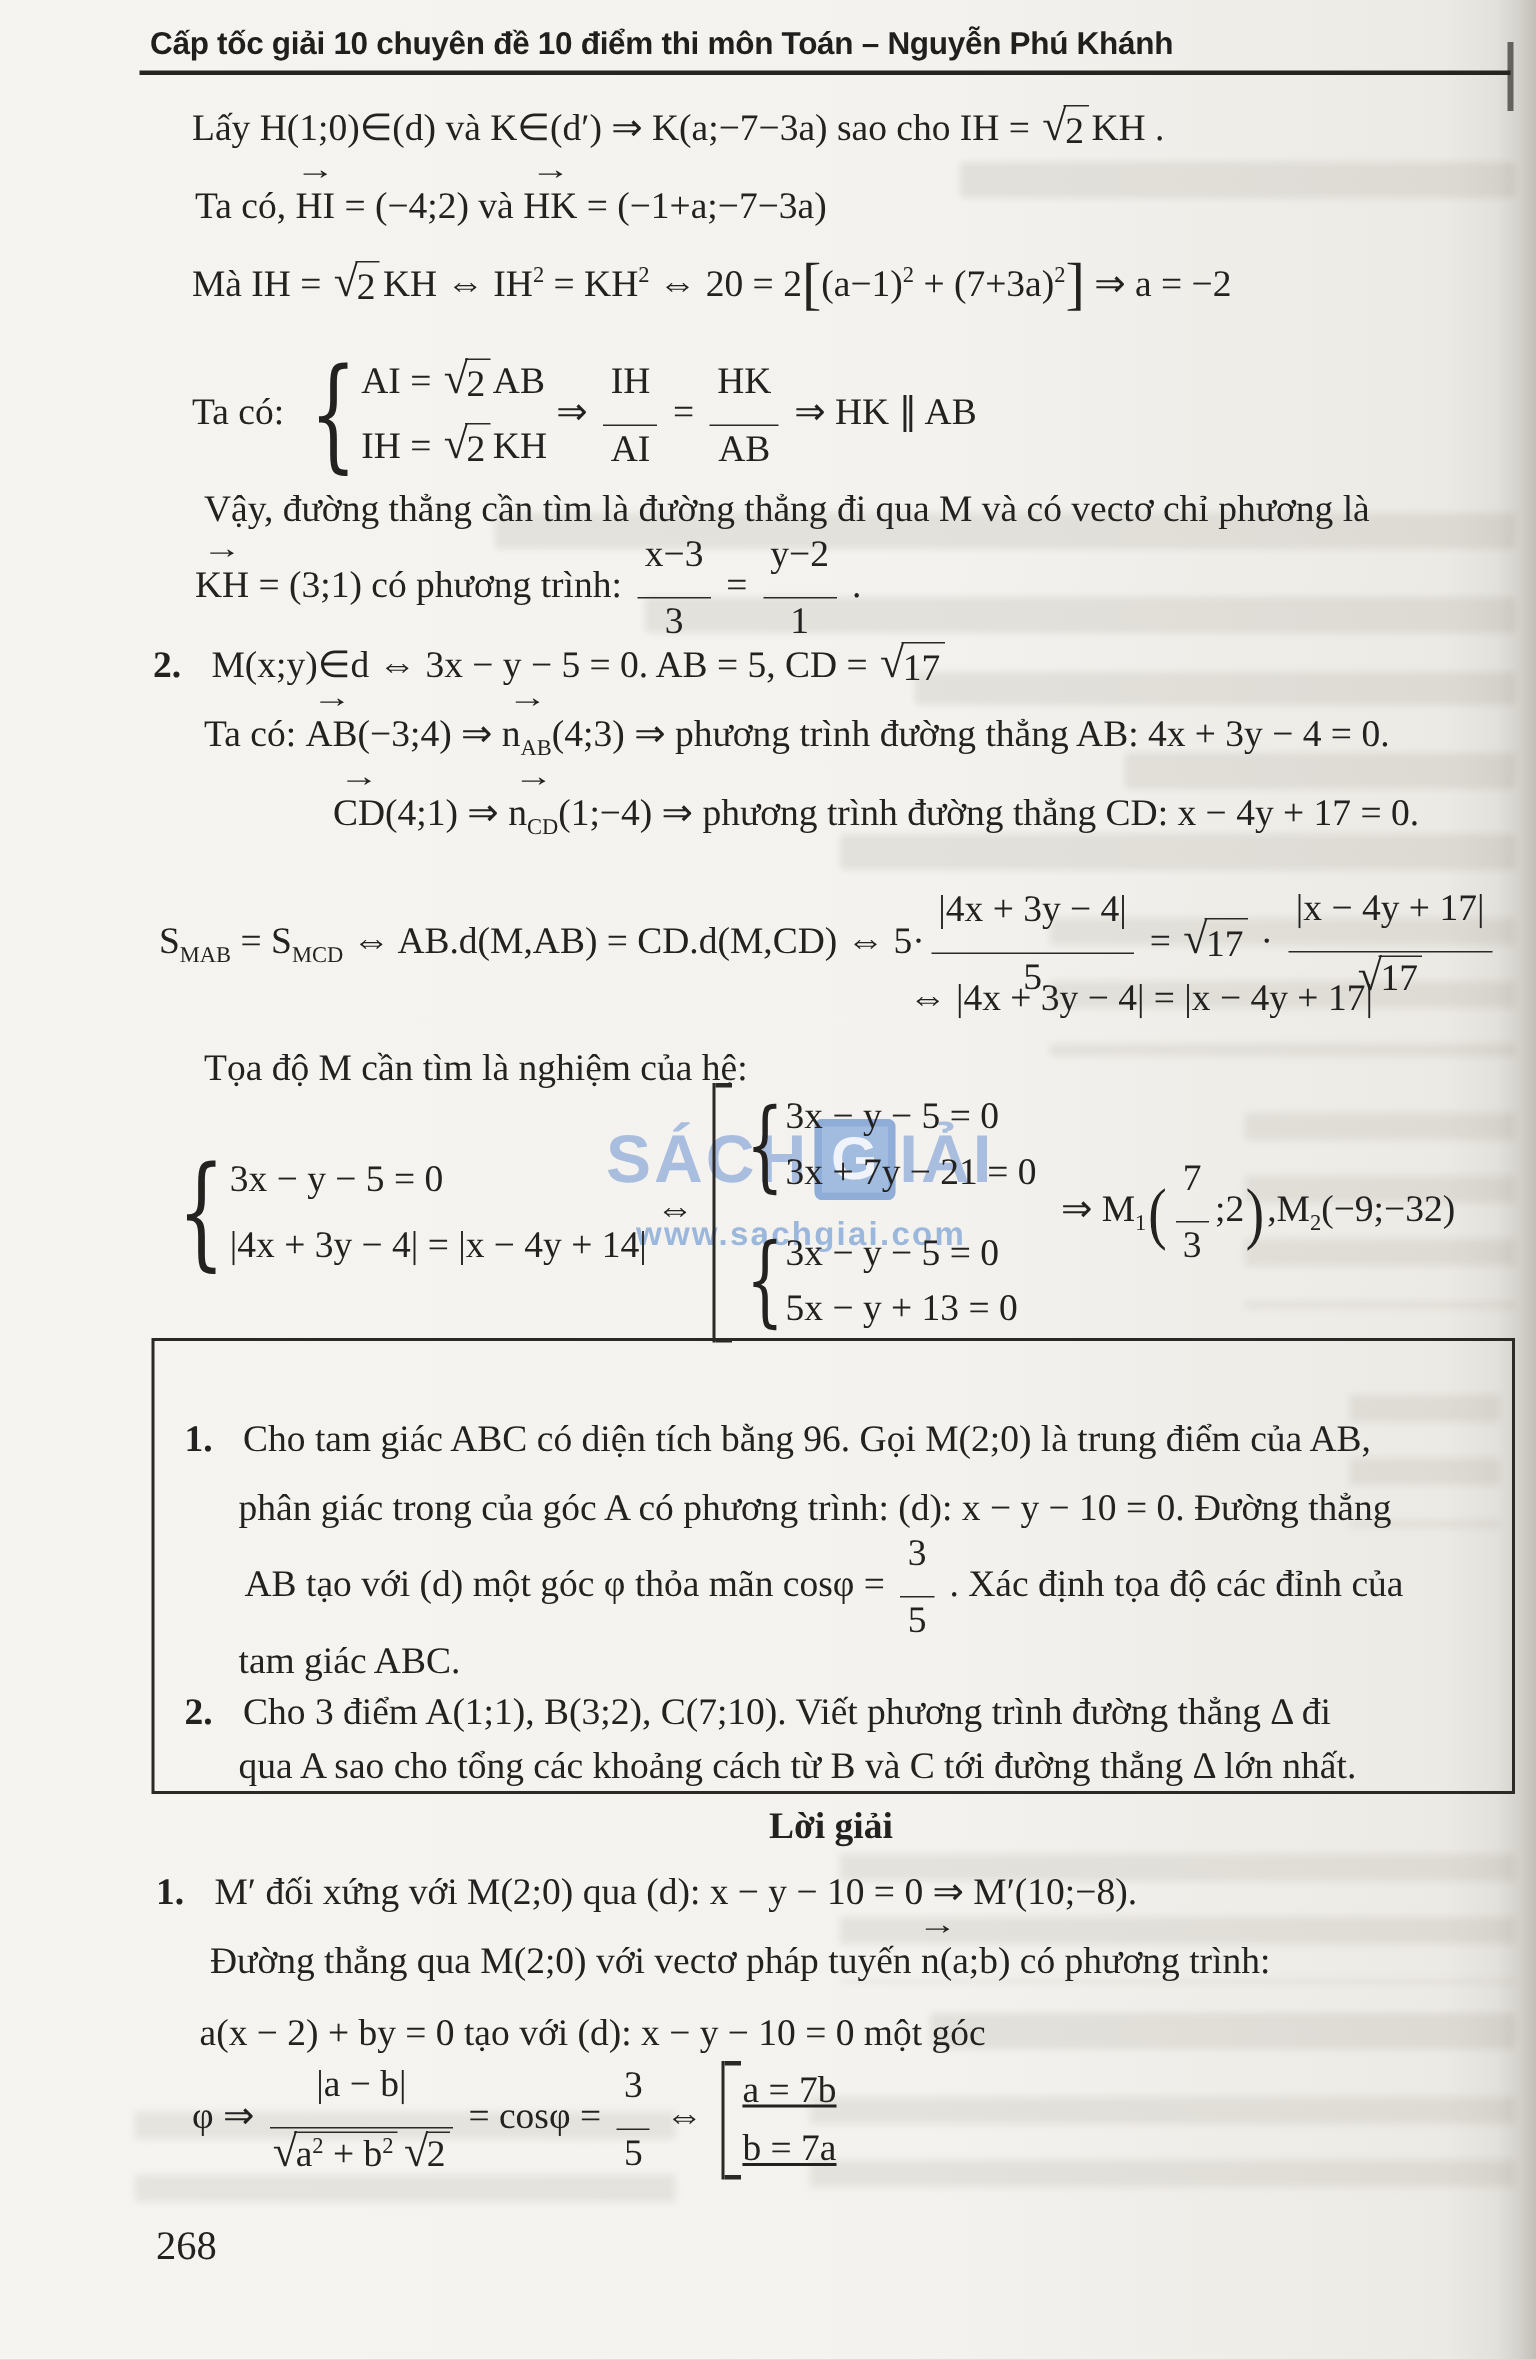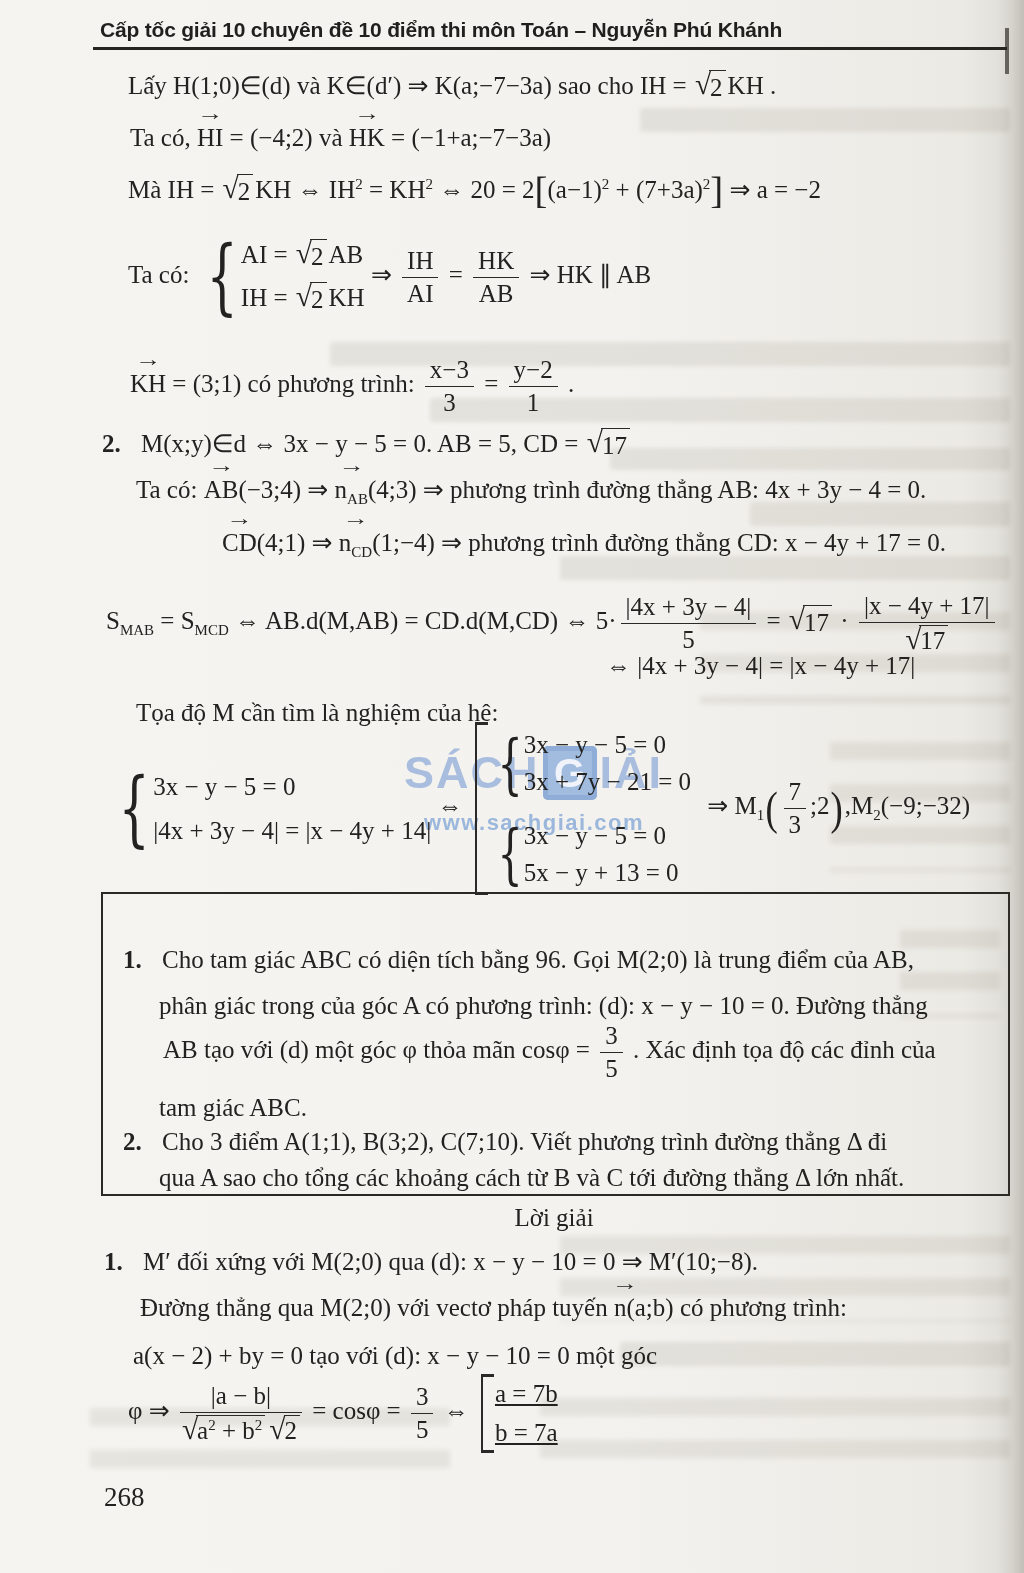--- a/index.html
+++ b/index.html
@@ -16,21 +16,21 @@
   .edge-tick{position:absolute;left:1005px;top:28px;width:4px;height:46px;background:rgba(35,33,30,.65);z-index:2;}
   .edge-shade{position:absolute;right:0;top:0;width:26px;height:100%;z-index:3;pointer-events:none;
        background:linear-gradient(90deg,rgba(0,0,0,0) 0,rgba(90,85,75,.08) 55%,rgba(60,55,48,.17) 100%);}
   b{font-weight:700;}
   .inum{margin-right:14px;}
   sup{font-size:60%;}
   sub{font-size:60%;}
   
   .fr{display:inline-flex;flex-direction:column;text-align:center;vertical-align:middle;
       margin:0 4px;line-height:1.12;}
-  .fr>.n{display:block;padding:0 5px 2px;border-bottom:1.6px solid #2a2927;}
+  .fr>.n{display:block;padding:0 5px 14px;border-bottom:1.6px solid #2a2927;}
   .fr>.d{display:block;padding-top:2px;}
   
   .rt{display:inline-flex;align-items:flex-start;margin:0 2px;vertical-align:baseline;}
   .rt::before{content:"√";font-size:1.18em;line-height:1;margin-right:-2px;}
   .rt>span{border-top:1.6px solid #2a2927;padding:1px 3px 0 1px;}
   
   .vec{position:relative;display:inline-block;}
   .vec::after{content:"→";position:absolute;left:0;right:0;top:-0.92em;font-size:0.78em;
       text-align:center;transform:scaleX(1.35);line-height:1;}
   
@@ -48,21 +48,21 @@
       padding:4px 4px 4px 12px;position:relative;margin:0 6px;row-gap:16px;}
   .sqbr::before,.sqbr::after{content:'';position:absolute;left:0;width:11px;height:2.6px;background:#2a2927;}
   .sqbr::before{top:0}.sqbr::after{bottom:0}
   .sqbr.sm{row-gap:8px;text-decoration:underline;}
   .bk{font-size:1.55em;font-weight:400;vertical-align:-0.12em;}
   .bigp{display:inline-block;vertical-align:middle;font-size:46px;line-height:40px;font-weight:400;transform:scaleX(.8);}
   
   .exbox{position:absolute;left:101px;top:892px;width:905px;height:300px;border:2.4px solid #29282575;
       border-color:#2a2925;z-index:2;background:transparent;}
   .exbox .bln{position:absolute;white-space:nowrap;line-height:1.25;}
-  .lg-head{position:absolute;left:100px;top:1204px;width:908px;text-align:center;font-weight:400;z-index:2;}
+  .lg-head{position:absolute;left:100px;top:1204px;width:908px;text-align:center;font-weight:700;z-index:2;}
   .pnum{position:absolute;left:104px;top:1482px;font-size:27px;z-index:2;}
   
   .wm{position:absolute;left:404px;top:746px;z-index:1;display:flex;align-items:center;
       font-family:"Liberation Sans",sans-serif;font-weight:700;font-size:45px;color:#a9bede;letter-spacing:2px;}
   .wm-logo{width:54px;height:54px;margin:0 3px;border-radius:5px;background:#a2bcdf;
       box-shadow:inset 0 0 0 5px #8fadd6;display:flex;align-items:center;justify-content:center;
       color:#f0f4fa;font-size:40px;letter-spacing:0;}
   .wm-url{position:absolute;left:424px;top:810px;z-index:1;font-family:"Liberation Sans",sans-serif;
       font-weight:700;font-size:22px;color:#9cb7dc;letter-spacing:1.5px;}
   
@@ -119,20 +119,21 @@
               <span>2</span>
             </span>KH</span>
         </span>
       </span> ⇒ <span class="fr">
         <span class="n">IH</span>
         <span class="d">AI</span>
       </span> = <span class="fr">
         <span class="n">HK</span>
         <span class="d">AB</span>
       </span> ⇒ HK ∥ AB</div>
+  <div class="ln" style="left:136px;top:324px">Vậy, đường thẳng cần tìm là đường thẳng đi qua M và có vectơ chỉ phương là</div>
   <div class="ln" style="left:130px;top:356px"><span class="vec">KH</span> = (3;1) có phương trình: <span class="fr">
         <span class="n">x−3</span>
         <span class="d">3</span>
       </span> = <span class="fr">
         <span class="n">y−2</span>
         <span class="d">1</span>
       </span> .</div>
   <div class="ln" style="left:102px;top:428px"><b class="inum">2.</b> M(x;y)∈d ⇔ 3x − y − 5 = 0.  AB = 5, CD = <span class="rt">
         <span>17</span>
       </span></div>

